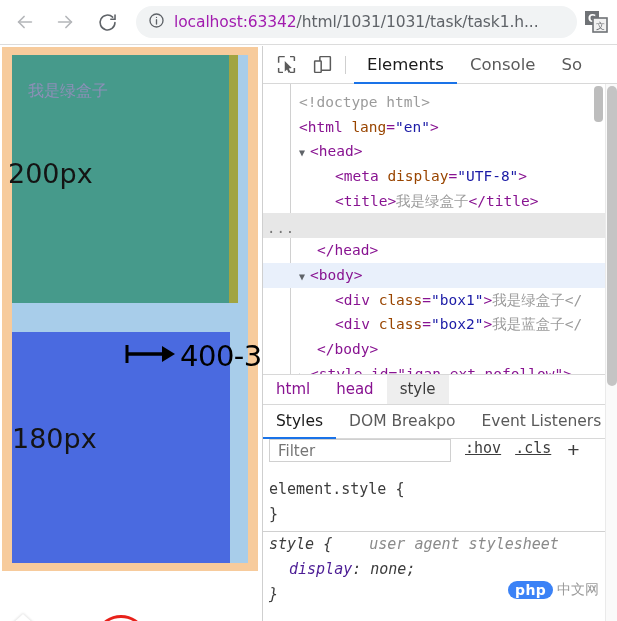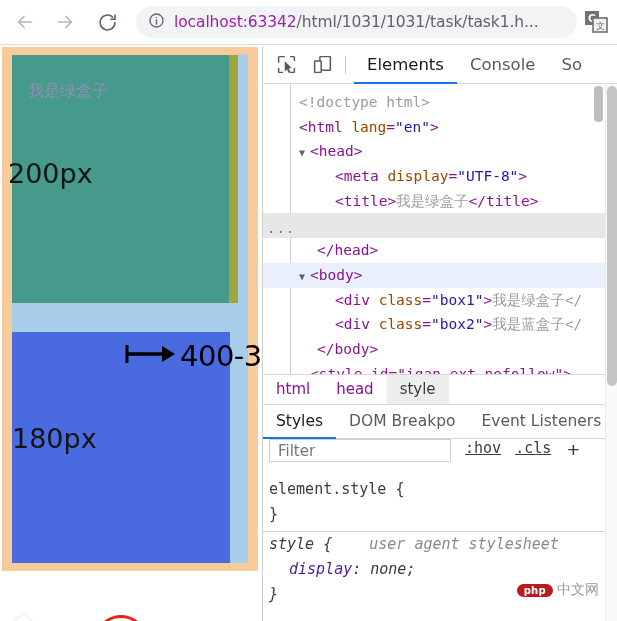--- a/index.html
+++ b/index.html
@@ -337,24 +337,24 @@
   }
 
   
   #watermark {
     position: absolute;
     right: 18px; bottom: 22px;
     display: flex; align-items: center;
     z-index: 50;
   }
   #wm-badge {
-    background: #b91c1c;
+    background: #3b82f6;
     color: #ffffff;
     font-family: "DejaVu Sans", sans-serif;
-    font-size: 10px;
+    font-size: 14px;
     font-weight: bold;
     border-radius: 9px;
     padding: 1px 7px;
     letter-spacing: 0.3px;
   }
   #wm-text {
     font-family: "DejaVu Sans", sans-serif;
     font-size: 14px;
     color: #9a9a9a;
     margin-left: 4px;

